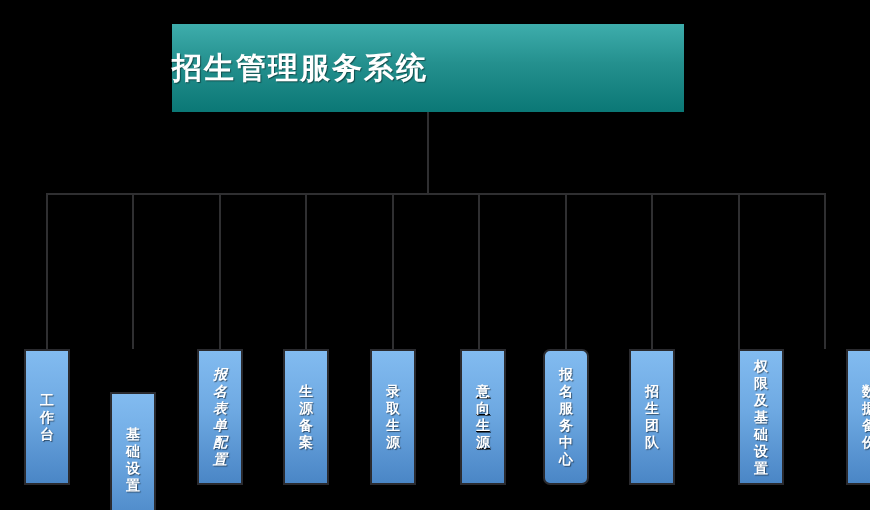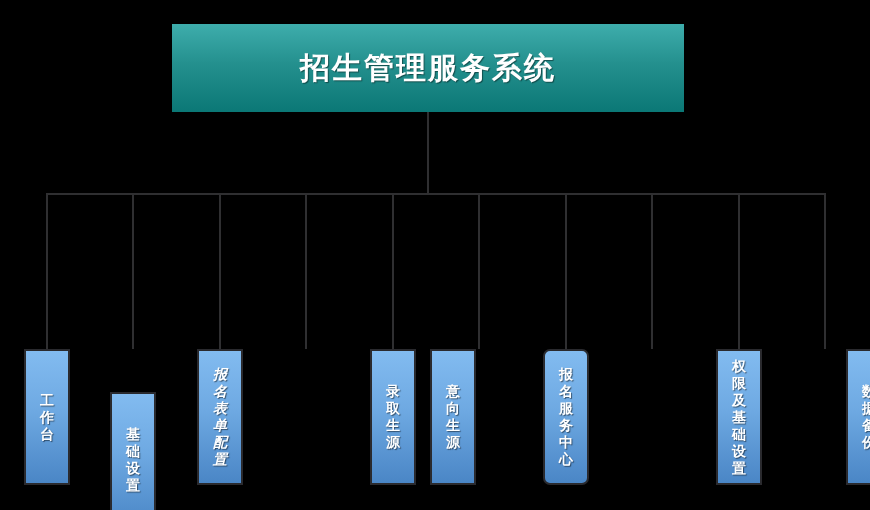--- a/index.html
+++ b/index.html
@@ -23,21 +23,21 @@
   #root-node {
     position: absolute;
     left: 172px;
     top: 24px;
     width: 512px;
     height: 88px;
     background: linear-gradient(to bottom, #3eadac 0%, #24908e 45%, #0b7876 100%);
     box-sizing: border-box;
     display: flex;
     align-items: center;
-    justify-content: center;
+    justify-content: flex-start;
   }
   #root-node .root-title {
     color: #ffffff;
     font-size: 30px;
     font-weight: bold;
     letter-spacing: 2px;
     text-shadow: 1px 1px 1px rgba(0,0,0,0.45);
     white-space: nowrap;
   }
 
@@ -100,29 +100,35 @@
 
   <div class="leaf-node" style="left:24px;">
     <span class="leaf-label">工作台</span>
   </div>
   <div class="leaf-node" style="left:110px;margin-top:43px;">
     <span class="leaf-label">基础设置</span>
   </div>
   <div class="leaf-node" style="left:197px;font-style:italic;">
     <span class="leaf-label">报名表单配置</span>
   </div>
+  <div class="leaf-node" style="left:283px;">
+    <span class="leaf-label">生源备案</span>
+  </div>
   <div class="leaf-node" style="left:370px;">
     <span class="leaf-label">录取生源</span>
   </div>
-  <div class="leaf-node" style="left:430px;">
+  <div class="leaf-node" style="left:460px;text-decoration:underline;">
     <span class="leaf-label">意向生源</span>
   </div>
   <div class="leaf-node" style="left:543px;border-radius:7px;">
     <span class="leaf-label">报名服务中心</span>
   </div>
-  <div class="leaf-node" style="left:716px;">
+  <div class="leaf-node" style="left:629px;">
+    <span class="leaf-label">招生团队</span>
+  </div>
+  <div class="leaf-node" style="left:738px;">
     <span class="leaf-label">权限及基础设置</span>
   </div>
   <div class="leaf-node" style="left:846px;">
     <span class="leaf-label">数据备份</span>
   </div>
 
 </div>
 
 </body></html>

